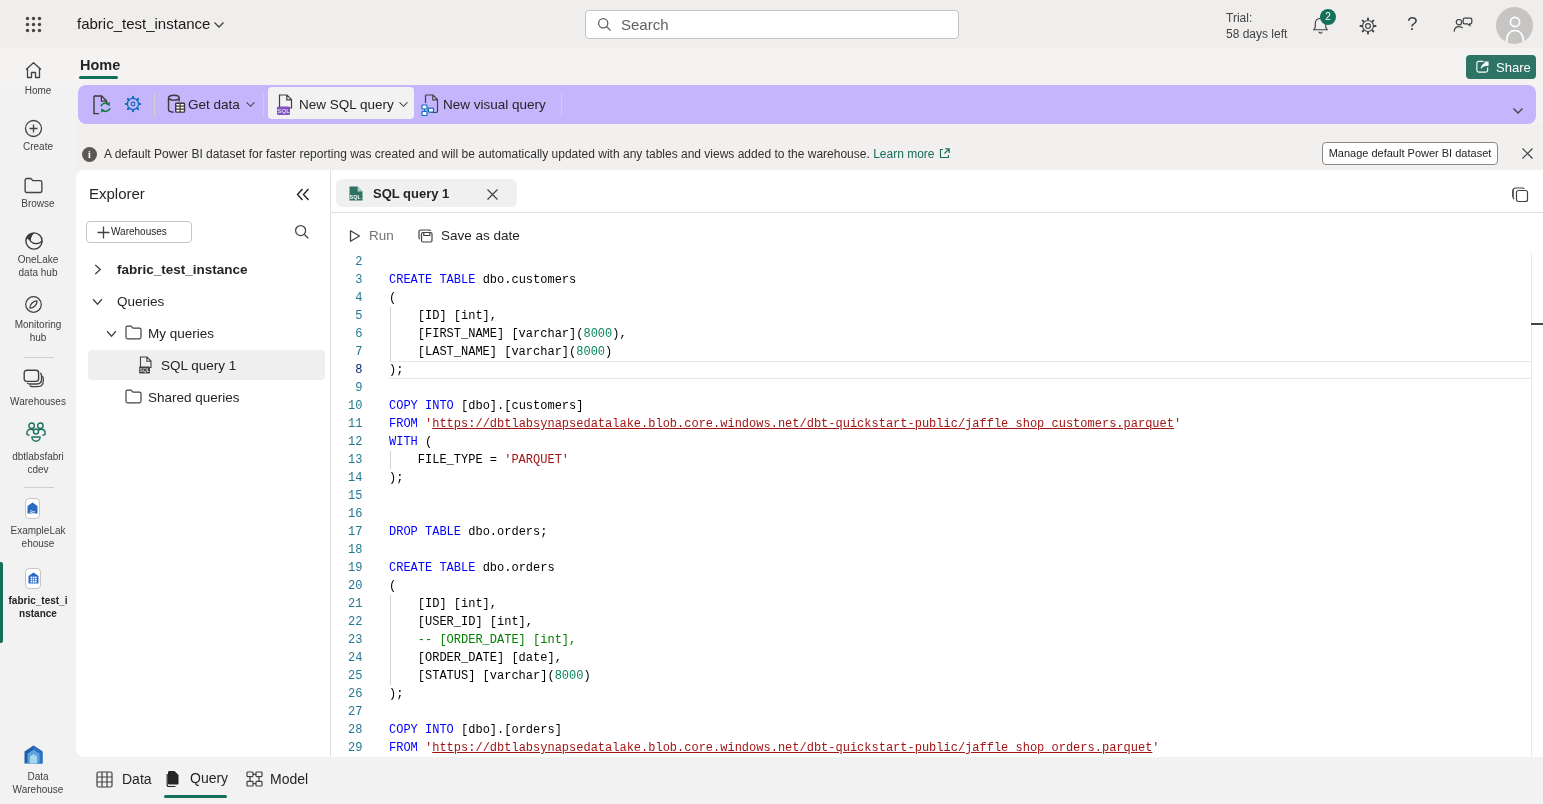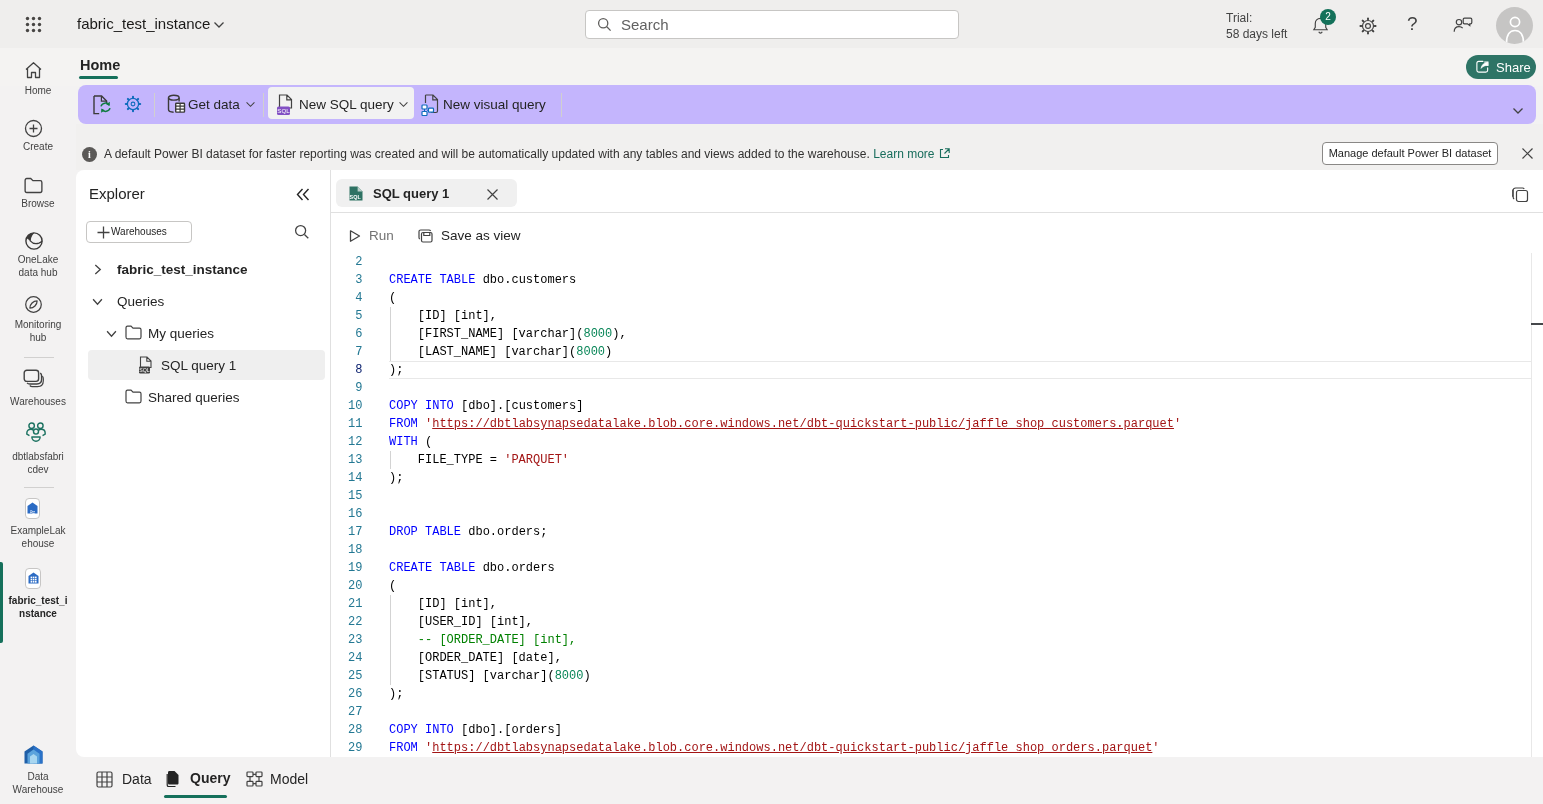--- a/index.html
+++ b/index.html
@@ -61,21 +61,21 @@
     <svg class="ic" style="margin:7px auto 0" width="22" height="30" viewBox="0 0 22 30" fill="none" stroke="#fff" stroke-width="1.7">
         <circle cx="11" cy="8" r="4.6"></circle>
         <path d="M2.5 29 C2.5 20.5 6 16.5 11 16.5 C16 16.5 19.5 20.5 19.5 29"></path>
       </svg>
   </div>
 </div>
 
 <div class="abs" style="left:0;top:48px;width:1543px;height:38px;background:#f4f3f2"></div>
 <div class="abs" style="left:80px;top:57px;font-size:14.5px;font-weight:bold;color:#242424">Home</div>
 <div class="abs" style="left:79px;top:76px;width:39px;height:3px;border-radius:2px;background:#15705b"></div>
-<div class="abs" style="left:1466px;top:55px;width:70px;height:24px;background:#2e7466;border-radius:12px;color:#fff">
+<div class="abs" style="left:1466px;top:55px;width:70px;height:24px;background:#2e7466;border-radius:4px;color:#fff">
   <svg class="ic abs" style="left:9px;top:4px" width="15" height="15" viewBox="0 0 16 16" fill="none" stroke="#fff" stroke-width="1.2">
       <path d="M8.5 2.5 L4 2.5 C2.6 2.5 2 3.1 2 4.5 L2 12 C2 13.4 2.6 14 4 14 L11.5 14 C12.9 14 13.5 13.4 13.5 12 L13.5 9.5" stroke-linecap="round"></path>
       <path d="M10.2 3.2 L13.8 3.2 L13.8 6.8" stroke-linecap="round"></path>
       <path d="M13.5 3.5 C9.5 4 7.2 6.2 6.5 10 C8.3 7.6 10.6 6.7 13.7 6.9 Z" fill="#fff" stroke-width="0.8"></path>
     </svg>
   <span class="abs" style="left:30px;top:5px;font-size:13px">Share</span>
 </div>
 
 <div class="abs" style="left:78px;top:85px;width:1458px;height:39px;background:#c4b5fd;border-radius:8px">
 
@@ -217,35 +217,35 @@
 
 <svg class="abs ic" style="left:349px;top:229px" width="12" height="14" viewBox="0 0 12 14" fill="none" stroke="#424242" stroke-width="1.3" stroke-linejoin="round">
     <path d="M1.5 1.8 L10.5 7 L1.5 12.2 Z"></path>
   </svg>
 <div class="abs" style="left:369px;top:228px;font-size:13.5px;color:#737373">Run</div>
 <svg class="abs ic" style="left:418px;top:229px" width="15" height="14" viewBox="0 0 15 14" fill="none" stroke="#424242" stroke-width="1.2">
     <rect x="3.5" y="3.5" width="10.5" height="9.5" rx="1.5"></rect>
     <path d="M1.8 10 C1.2 9.7 1 9.2 1 8.5 L1 2.8 C1 1.6 1.6 1 2.8 1 L11 1 C11.8 1 12.3 1.3 12.6 1.9"></path>
     <path d="M5.8 3.5 L5.8 6.5 L11.8 6.5 L11.8 3.5"></path>
   </svg>
-<div class="abs" style="left:441px;top:228px;font-size:13.5px;color:#242424">Save as view</div>
+<div class="abs" style="left:441px;top:228px;font-size:13.5px;color:#242424">Save as date</div>
 
 <div id="editor" class="abs mono" style="left:331px;top:253px;width:1212px;height:504px;font-size:12px;line-height:18px;white-space:pre"><div class="abs" style="left:58px;top:108px;width:1142px;height:18px;border-top:1px solid #e8e8e8;border-bottom:1px solid #e8e8e8"></div><div class="abs" style="left:58.5px;top:54px;width:1px;height:54px;background:#d3d3d3"></div><div class="abs" style="left:58.5px;top:198px;width:1px;height:18px;background:#d3d3d3"></div><div class="abs" style="left:58.5px;top:342px;width:1px;height:90px;background:#d3d3d3"></div><div class="abs" style="top:0px;left:0;width:31.5px;text-align:right;color:#237893">2</div><div class="abs" style="top:0px;left:58px;color:#000"></div><div class="abs" style="top:18px;left:0;width:31.5px;text-align:right;color:#237893">3</div><div class="abs" style="top:18px;left:58px;color:#000"><span style="color:#0000ff">CREATE</span> <span style="color:#0000ff">TABLE</span> dbo.customers</div><div class="abs" style="top:36px;left:0;width:31.5px;text-align:right;color:#237893">4</div><div class="abs" style="top:36px;left:58px;color:#000">(</div><div class="abs" style="top:54px;left:0;width:31.5px;text-align:right;color:#237893">5</div><div class="abs" style="top:54px;left:58px;color:#000">    [ID] [int],</div><div class="abs" style="top:72px;left:0;width:31.5px;text-align:right;color:#237893">6</div><div class="abs" style="top:72px;left:58px;color:#000">    [FIRST_NAME] [varchar](<span style="color:#098658">8000</span>),</div><div class="abs" style="top:90px;left:0;width:31.5px;text-align:right;color:#237893">7</div><div class="abs" style="top:90px;left:58px;color:#000">    [LAST_NAME] [varchar](<span style="color:#098658">8000</span>)</div><div class="abs" style="top:108px;left:0;width:31.5px;text-align:right;color:#0b216f">8</div><div class="abs" style="top:108px;left:58px;color:#000">);</div><div class="abs" style="top:126px;left:0;width:31.5px;text-align:right;color:#237893">9</div><div class="abs" style="top:126px;left:58px;color:#000"></div><div class="abs" style="top:144px;left:0;width:31.5px;text-align:right;color:#237893">10</div><div class="abs" style="top:144px;left:58px;color:#000"><span style="color:#0000ff">COPY</span> <span style="color:#0000ff">INTO</span> [dbo].[customers]</div><div class="abs" style="top:162px;left:0;width:31.5px;text-align:right;color:#237893">11</div><div class="abs" style="top:162px;left:58px;color:#000"><span style="color:#0000ff">FROM</span> <span style="color:#a31515">'</span><span style="color:#a31515;text-decoration:underline">https://dbtlabsynapsedatalake.blob.core.windows.net/dbt-quickstart-public/jaffle_shop_customers.parquet</span><span style="color:#a31515">'</span></div><div class="abs" style="top:180px;left:0;width:31.5px;text-align:right;color:#237893">12</div><div class="abs" style="top:180px;left:58px;color:#000"><span style="color:#0000ff">WITH</span> (</div><div class="abs" style="top:198px;left:0;width:31.5px;text-align:right;color:#237893">13</div><div class="abs" style="top:198px;left:58px;color:#000">    FILE_TYPE = <span style="color:#a31515">'PARQUET'</span></div><div class="abs" style="top:216px;left:0;width:31.5px;text-align:right;color:#237893">14</div><div class="abs" style="top:216px;left:58px;color:#000">);</div><div class="abs" style="top:234px;left:0;width:31.5px;text-align:right;color:#237893">15</div><div class="abs" style="top:234px;left:58px;color:#000"></div><div class="abs" style="top:252px;left:0;width:31.5px;text-align:right;color:#237893">16</div><div class="abs" style="top:252px;left:58px;color:#000"></div><div class="abs" style="top:270px;left:0;width:31.5px;text-align:right;color:#237893">17</div><div class="abs" style="top:270px;left:58px;color:#000"><span style="color:#0000ff">DROP</span> <span style="color:#0000ff">TABLE</span> dbo.orders;</div><div class="abs" style="top:288px;left:0;width:31.5px;text-align:right;color:#237893">18</div><div class="abs" style="top:288px;left:58px;color:#000"></div><div class="abs" style="top:306px;left:0;width:31.5px;text-align:right;color:#237893">19</div><div class="abs" style="top:306px;left:58px;color:#000"><span style="color:#0000ff">CREATE</span> <span style="color:#0000ff">TABLE</span> dbo.orders</div><div class="abs" style="top:324px;left:0;width:31.5px;text-align:right;color:#237893">20</div><div class="abs" style="top:324px;left:58px;color:#000">(</div><div class="abs" style="top:342px;left:0;width:31.5px;text-align:right;color:#237893">21</div><div class="abs" style="top:342px;left:58px;color:#000">    [ID] [int],</div><div class="abs" style="top:360px;left:0;width:31.5px;text-align:right;color:#237893">22</div><div class="abs" style="top:360px;left:58px;color:#000">    [USER_ID] [int],</div><div class="abs" style="top:378px;left:0;width:31.5px;text-align:right;color:#237893">23</div><div class="abs" style="top:378px;left:58px;color:#000"><span style="color:#008000">    -- [ORDER_DATE] [int],</span></div><div class="abs" style="top:396px;left:0;width:31.5px;text-align:right;color:#237893">24</div><div class="abs" style="top:396px;left:58px;color:#000">    [ORDER_DATE] [date],</div><div class="abs" style="top:414px;left:0;width:31.5px;text-align:right;color:#237893">25</div><div class="abs" style="top:414px;left:58px;color:#000">    [STATUS] [varchar](<span style="color:#098658">8000</span>)</div><div class="abs" style="top:432px;left:0;width:31.5px;text-align:right;color:#237893">26</div><div class="abs" style="top:432px;left:58px;color:#000">);</div><div class="abs" style="top:450px;left:0;width:31.5px;text-align:right;color:#237893">27</div><div class="abs" style="top:450px;left:58px;color:#000"></div><div class="abs" style="top:468px;left:0;width:31.5px;text-align:right;color:#237893">28</div><div class="abs" style="top:468px;left:58px;color:#000"><span style="color:#0000ff">COPY</span> <span style="color:#0000ff">INTO</span> [dbo].[orders]</div><div class="abs" style="top:486px;left:0;width:31.5px;text-align:right;color:#237893">29</div><div class="abs" style="top:486px;left:58px;color:#000"><span style="color:#0000ff">FROM</span> <span style="color:#a31515">'</span><span style="color:#a31515;text-decoration:underline">https://dbtlabsynapsedatalake.blob.core.windows.net/dbt-quickstart-public/jaffle_shop_orders.parquet</span><span style="color:#a31515">'</span></div><div class="abs" style="left:1200px;top:0;width:1px;height:505px;background:#e8e8e8"></div><div class="abs" style="left:1200px;top:70px;width:12px;height:2px;background:#44474a"></div></div>
 
 <div class="abs" style="left:0;top:757px;width:1543px;height:47px;background:#f3f2f2"></div>
 <svg class="abs ic" style="left:96px;top:771px" width="17" height="17" viewBox="0 0 17 17" fill="none" stroke="#424242" stroke-width="1.2">
     <rect x="1" y="1" width="15" height="15" rx="1.5"></rect>
     <path d="M1 6 L16 6 M1 11 L16 11 M6 1 L6 16 M11 1 L11 16"></path>
   </svg>
 <div class="abs" style="left:122px;top:771px;font-size:14px;color:#242424">Data</div>
 <svg class="abs ic" style="left:166px;top:770px" width="14" height="17" viewBox="0 0 14 17" fill="none">
     <path d="M3.5 1 L8.5 1 L12.5 5 L12.5 13 C12.5 14 12 14.5 11 14.5 L3.5 14.5 C2.5 14.5 2 14 2 13 L2 2.5 C2 1.5 2.5 1 3.5 1 Z" fill="#242424"></path>
     <path d="M1.2 4 L1.2 15 C1.2 16 1.8 16.6 2.8 16.6 L9.5 16.6" stroke="#242424" stroke-width="1.2"></path>
   </svg>
-<div class="abs" style="left:190px;top:770px;font-size:14px;font-weight:bold;color:#242424">Query</div>
+<div class="abs" style="left:190px;top:770px;font-size:14px;font-weight:normal;color:#242424">Query</div>
 <div class="abs" style="left:164px;top:795px;width:63px;height:3px;border-radius:2px;background:#15705b"></div>
 <svg class="abs ic" style="left:246px;top:771px" width="17" height="16" viewBox="0 0 17 16" fill="none" stroke="#424242" stroke-width="1.2">
     <rect x="1" y="1" width="6" height="4.6" rx="0.8"></rect>
     <rect x="10" y="1" width="6" height="4.6" rx="0.8"></rect>
     <rect x="1" y="10.4" width="6" height="4.6" rx="0.8"></rect>
     <rect x="10" y="10.4" width="6" height="4.6" rx="0.8"></rect>
     <path d="M4 5.6 L4 10.4 M13 5.6 L13 10.4 M7 3.3 L10 3.3 M7 12.7 L10 12.7"></path>
   </svg>
 <div class="abs" style="left:270px;top:771px;font-size:14px;color:#242424">Model</div>
 

